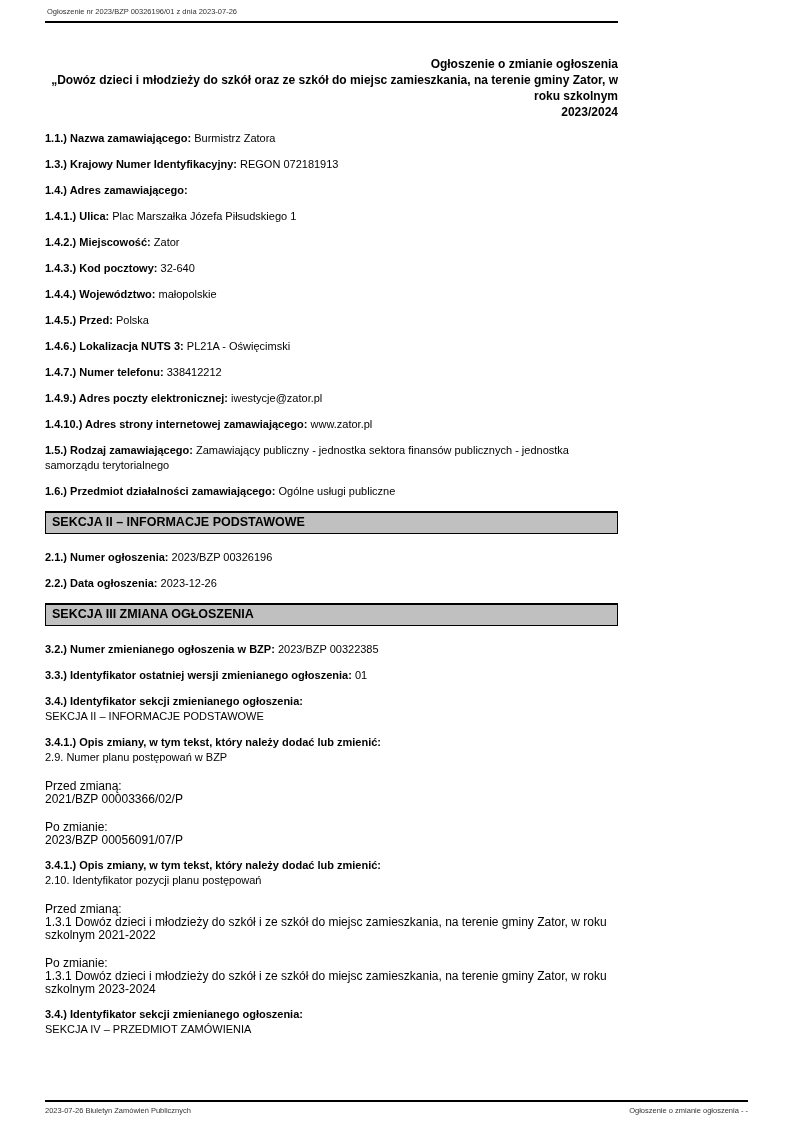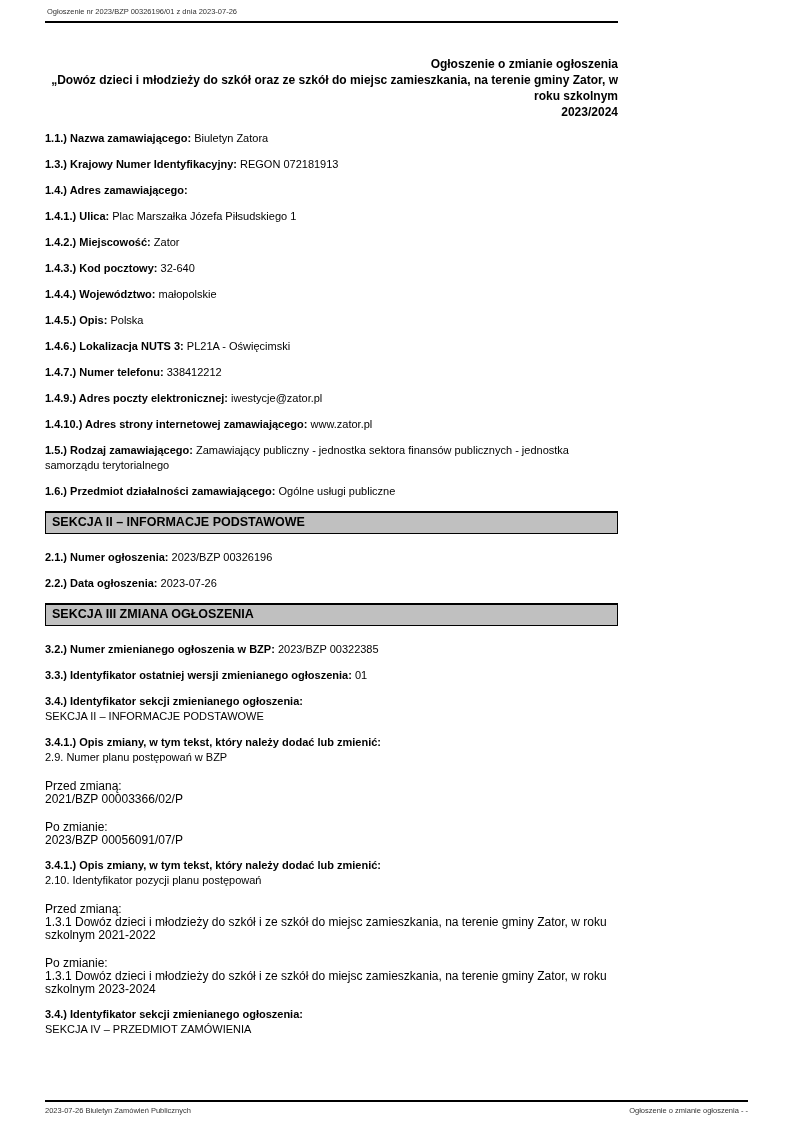--- a/index.html
+++ b/index.html
@@ -93,39 +93,39 @@
   <div class="hdr-note">Ogłoszenie nr 2023/BZP 00326196/01 z dnia 2023-07-26</div>
   <div class="hdr-rule"></div>
 
   <div class="title">
     <div>Ogłoszenie o zmianie ogłoszenia</div>
     <div>„Dowóz dzieci i młodzieży do szkół oraz ze szkół do miejsc zamieszkania, na terenie gminy Zator, w roku szkolnym</div>
     <div>2023/2024</div>
   </div>
 
 
-  <p class="field"><b>1.1.) Nazwa zamawiającego:</b> <span>Biuletyn Zatora</span></p>
+  <p class="field"><b>1.1.) Nazwa zamawiającego:</b> <span>Burmistrz Zatora</span></p>
   <p class="field"><b>1.3.) Krajowy Numer Identyfikacyjny:</b> <span>REGON 072181913</span></p>
   <p class="field"><b>1.4.) Adres zamawiającego:</b> <span></span></p>
   <p class="field"><b>1.4.1.) Ulica:</b> <span>Plac Marszałka Józefa Piłsudskiego 1</span></p>
   <p class="field"><b>1.4.2.) Miejscowość:</b> <span>Zator</span></p>
   <p class="field"><b>1.4.3.) Kod pocztowy:</b> <span>32-640</span></p>
   <p class="field"><b>1.4.4.) Województwo:</b> <span>małopolskie</span></p>
-  <p class="field"><b>1.4.5.) Opis:</b> <span>Polska</span></p>
+  <p class="field"><b>1.4.5.) Przed:</b> <span>Polska</span></p>
   <p class="field"><b>1.4.6.) Lokalizacja NUTS 3:</b> <span>PL21A - Oświęcimski</span></p>
   <p class="field"><b>1.4.7.) Numer telefonu:</b> <span>338412212</span></p>
   <p class="field"><b>1.4.9.) Adres poczty elektronicznej:</b> <span>iwestycje@zator.pl</span></p>
   <p class="field"><b>1.4.10.) Adres strony internetowej zamawiającego:</b> <span>www.zator.pl</span></p>
   <p class="field"><b>1.5.) Rodzaj zamawiającego:</b> <span>Zamawiający publiczny - jednostka sektora finansów publicznych - jednostka samorządu terytorialnego</span></p>
   <p class="field"><b>1.6.) Przedmiot działalności zamawiającego:</b> <span>Ogólne usługi publiczne</span></p>
 
   <div class="bar">SEKCJA II – INFORMACJE PODSTAWOWE</div>
 
   <p class="field"><b>2.1.) Numer ogłoszenia:</b> <span>2023/BZP 00326196</span></p>
-  <p class="field"><b>2.2.) Data ogłoszenia:</b> <span>2023-07-26</span></p>
+  <p class="field"><b>2.2.) Data ogłoszenia:</b> <span>2023-12-26</span></p>
 
   <div class="bar">SEKCJA III ZMIANA OGŁOSZENIA</div>
 
   <p class="field"><b>3.2.) Numer zmienianego ogłoszenia w BZP:</b> <span>2023/BZP 00322385</span></p>
   <p class="field"><b>3.3.) Identyfikator ostatniej wersji zmienianego ogłoszenia:</b> <span>01</span></p>
 
   <p class="block">
       <b>3.4.) Identyfikator sekcji zmienianego ogłoszenia:</b>
       <span>SEKCJA II – INFORMACJE PODSTAWOWE</span>
     </p>

